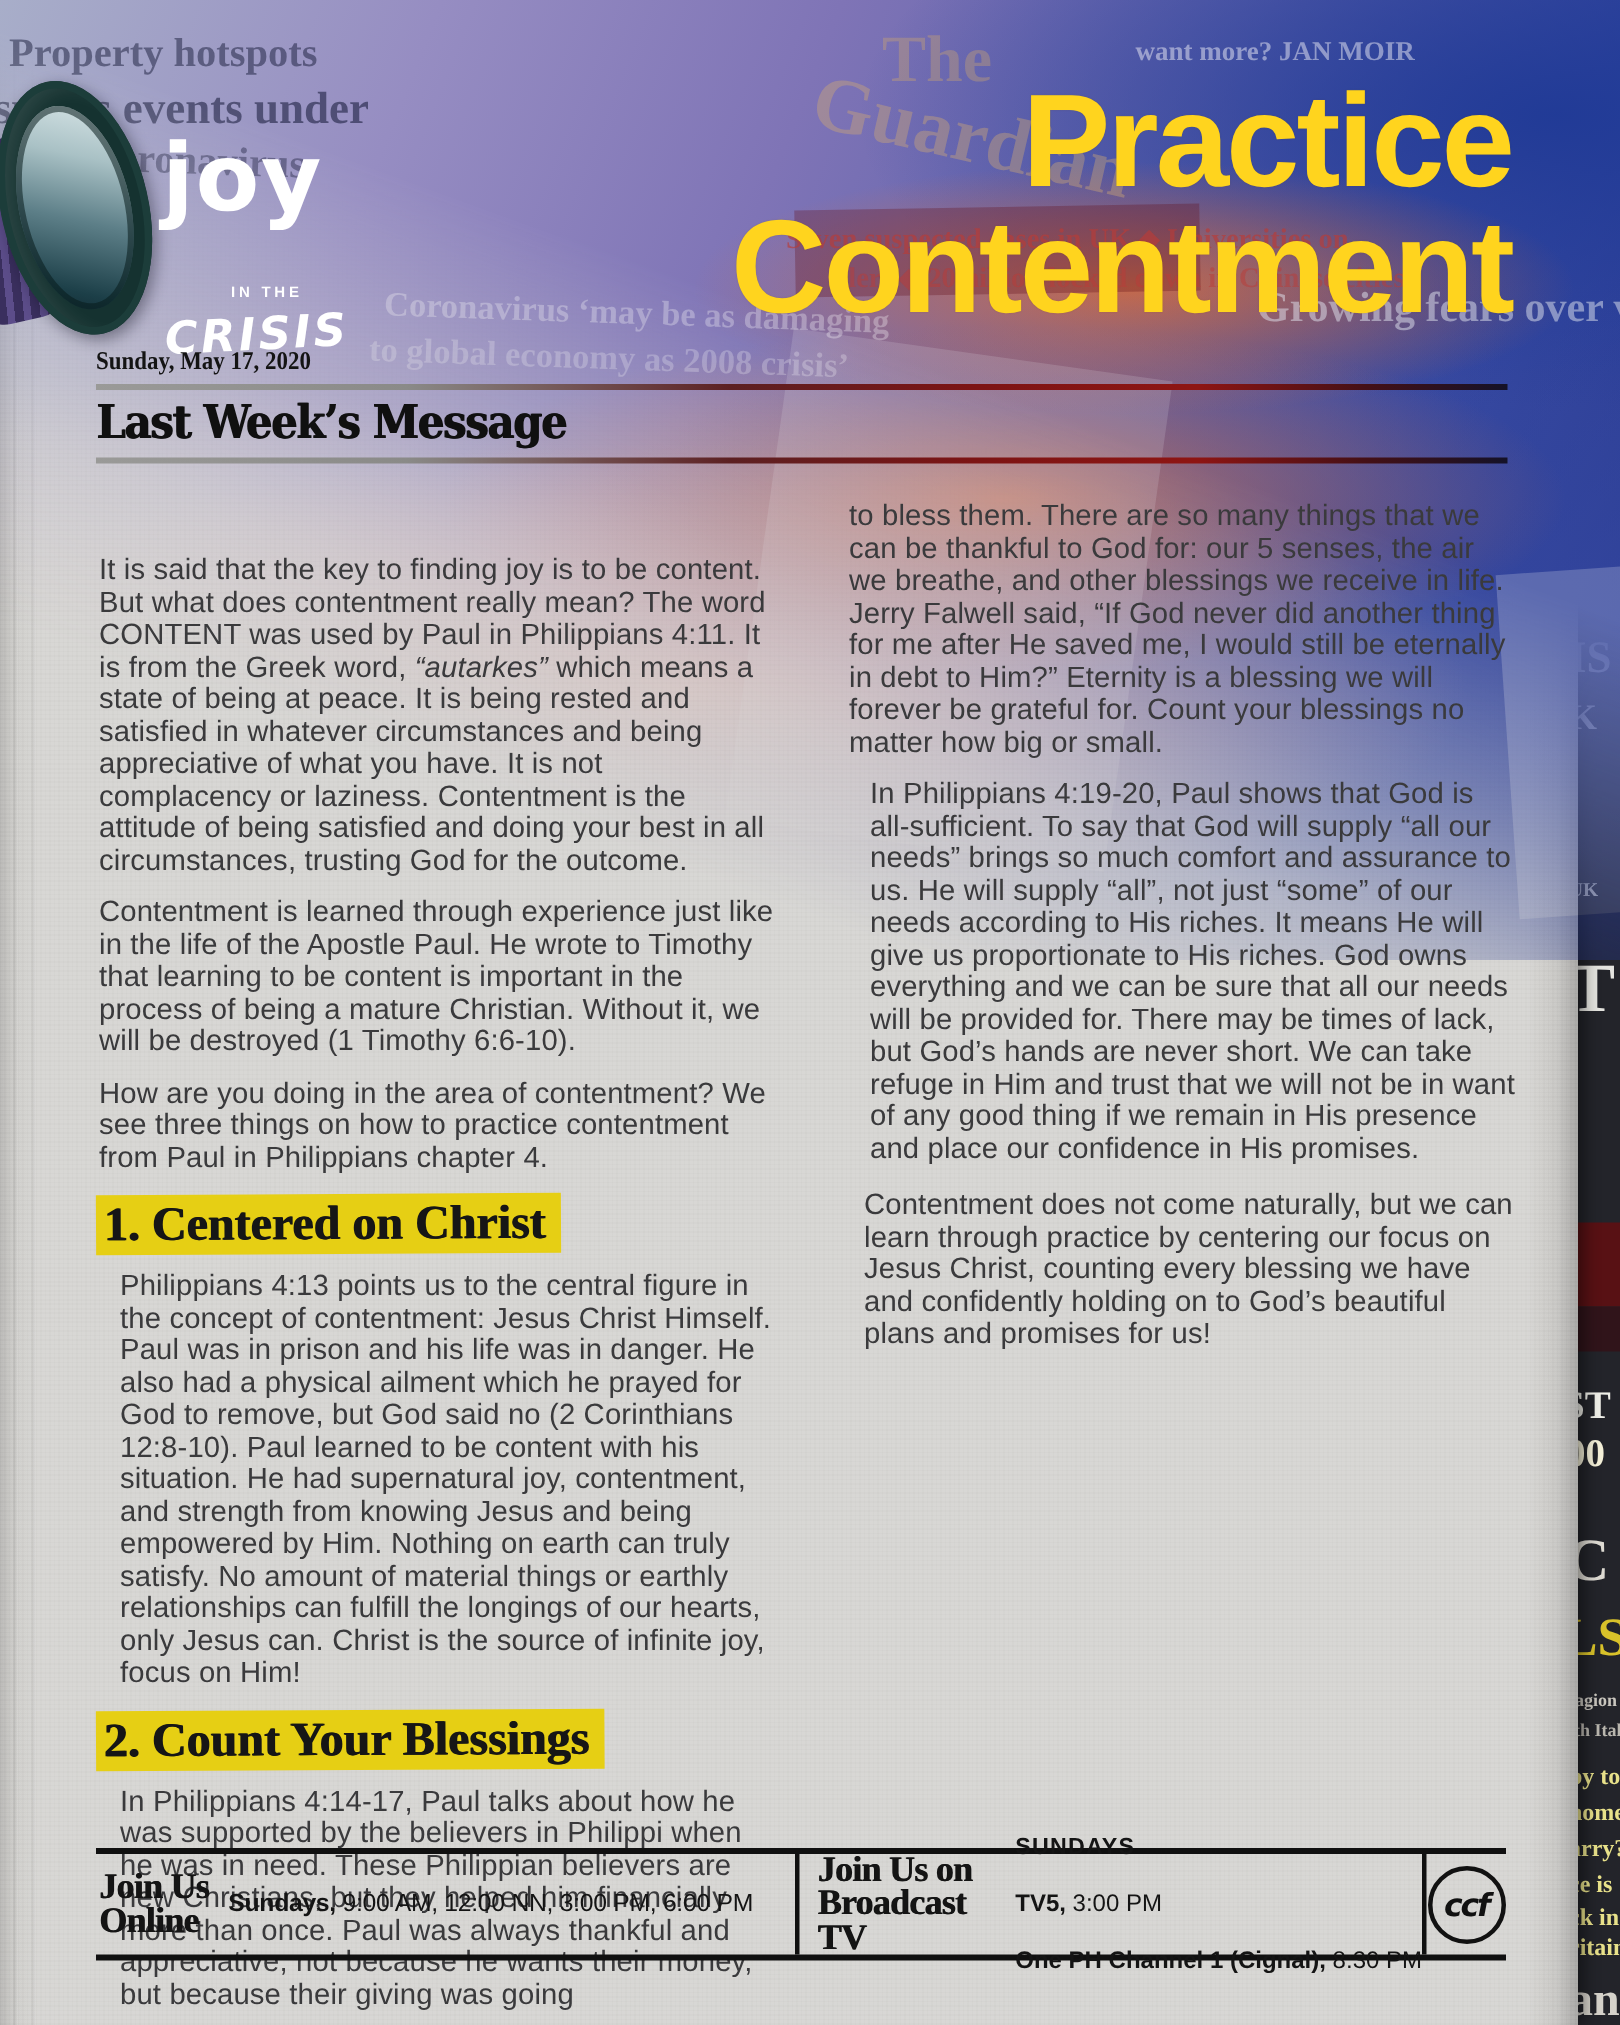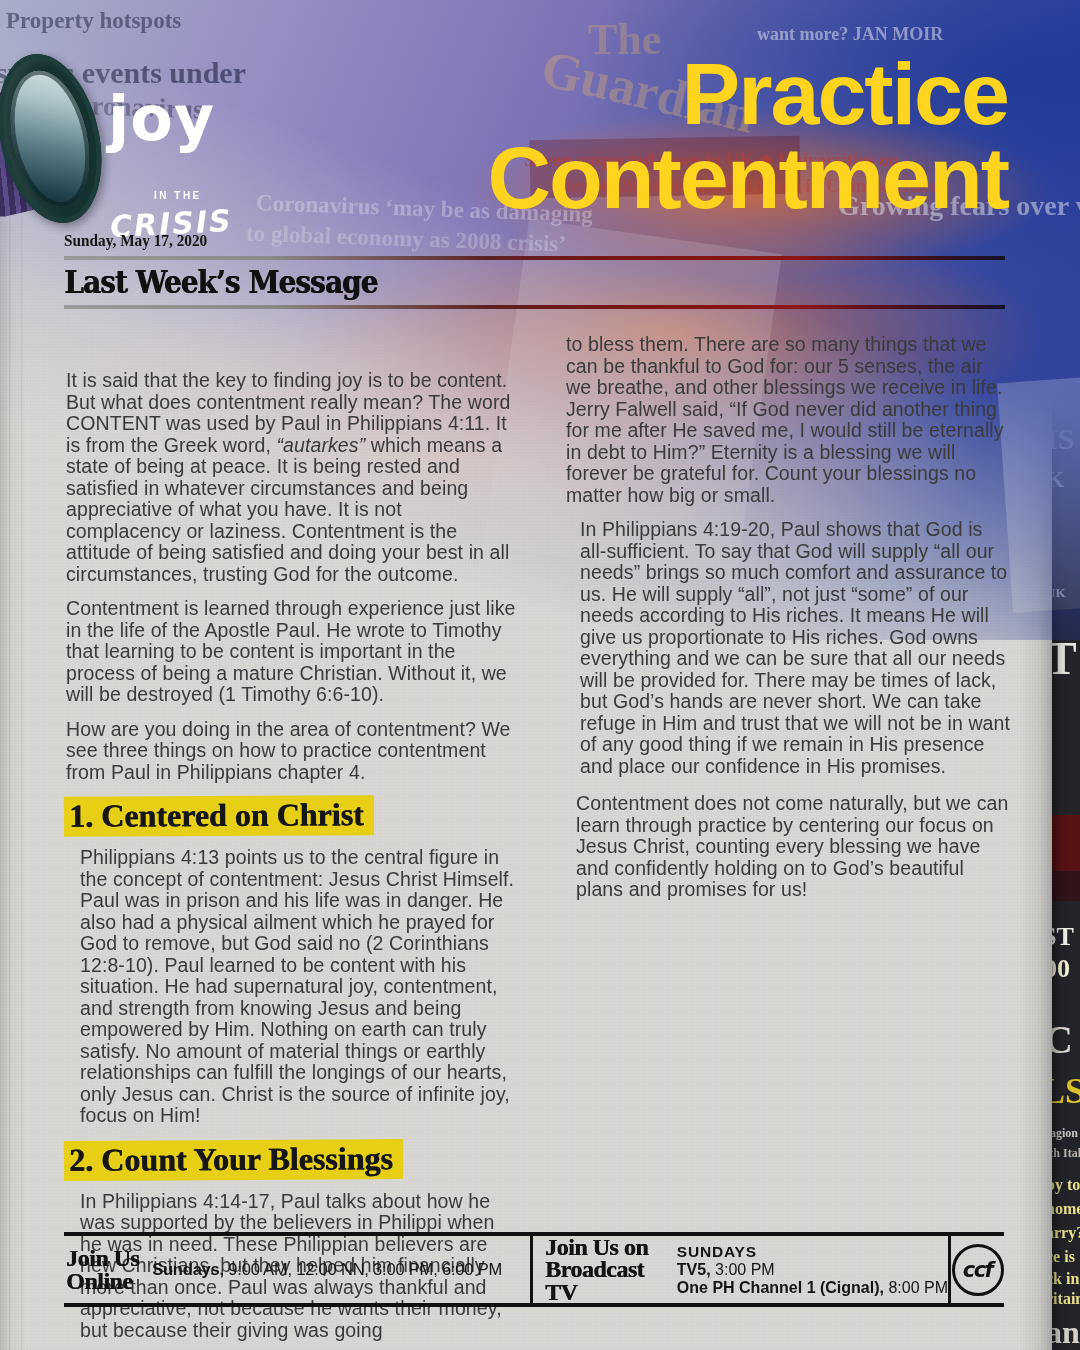--- a/index.html
+++ b/index.html
@@ -64,21 +64,21 @@
       radial-gradient(ellipse 760px 300px at 88% 64%, rgba(52,70,158,0.8), transparent 78%),
       linear-gradient(112deg, #a8aec9 0%, #968dc2 22%, #7f74b6 42%, #5d61ac 62%, #35479f 82%, #26388f 100%);
     -webkit-mask-image:linear-gradient(200deg,#000 0%,#000 40%,rgba(0,0,0,0.55) 56%,rgba(0,0,0,0.22) 66%,transparent 78%);
     mask-image:linear-gradient(200deg,#000 0%,#000 40%,rgba(0,0,0,0.55) 56%,rgba(0,0,0,0.22) 66%,transparent 78%);
   }
   .sky .band{position:absolute;background:rgba(238,238,243,0.16);}
   .sky .band1{left:505px;top:235px;width:255px;height:330px;transform:rotate(8deg);}
   .sky .band2{left:1005px;top:380px;width:90px;height:230px;transform:rotate(-4deg);background:rgba(240,240,246,0.22);}
   .sky .redbar{position:absolute;left:530px;top:138px;width:270px;height:58px;background:rgba(96,14,24,0.30);transform:rotate(-1deg);}
   .headline{position:absolute;font-family:var(--serif);font-weight:700;white-space:nowrap;}
-  .h0{left:6px;top:8px;font-size:23px;color:rgba(24,28,58,0.5);}
+  .h0{left:6px;top:20px;font-size:27px;color:rgba(24,28,58,0.5);}
   .h1{left:-4px;top:56px;font-size:30px;color:rgba(18,22,52,0.55);}
   .h2{left:66px;top:92px;font-size:27px;color:rgba(18,22,52,0.42);transform:rotate(2deg);}
   .h3{left:588px;top:14px;font-size:44px;color:rgba(205,165,110,0.38);}
   .h4{left:540px;top:62px;font-size:52px;color:rgba(210,170,115,0.40);transform:rotate(13deg);}
   .h5{left:256px;top:196px;font-size:23px;color:rgba(255,255,255,0.30);transform:rotate(2deg);}
   .h6{left:246px;top:226px;font-size:23px;color:rgba(255,255,255,0.25);transform:rotate(2deg);}
   .h7{left:524px;top:148px;font-size:19px;color:rgba(185,60,55,0.65);text-align:right;}
   .h8{left:556px;top:174px;font-size:19px;color:rgba(185,60,55,0.5);}
   .h9{left:742px;top:24px;font-size:18px;color:rgba(236,236,246,0.5);margin-left:15px;}
   .h10{left:838px;top:190px;font-size:28px;color:rgba(226,230,240,0.5);}
@@ -142,21 +142,21 @@
   .sched b{font-weight:700;}
   .linkrow{display:flex;align-items:center;margin-top:7px;font-size:13.5px;font-weight:700;letter-spacing:1.2px;}
   .linkrow .gap{width:26px;}
   .globe-ic{width:19px;height:19px;margin-right:8px;}
   .fb-ic{width:19px;height:19px;background:#111;border-radius:3px;color:#d8d7d4;display:inline-flex;align-items:center;justify-content:center;
     font-weight:700;font-size:15px;margin-right:8px;font-family:"Liberation Serif",serif;}
   .yt-ic{width:25px;height:17px;background:#111;border-radius:5px;display:inline-flex;align-items:center;justify-content:center;margin-right:5px;}
   .yt-ic::after{content:"";display:block;width:0;height:0;border-left:7px solid #d8d7d4;border-top:4.5px solid transparent;border-bottom:4.5px solid transparent;}
   .yt-word{font-size:16px;letter-spacing:-0.5px;margin-right:7px;font-weight:700;}
   .bd-days{font-weight:700;font-size:15.5px;letter-spacing:0.8px;}
-  .bd-line{font-size:16px;margin-top:0;white-space:nowrap;}
+  .bd-line{font-size:16px;margin-top:20px;white-space:nowrap;}
   .bd-line b{font-weight:700;}
   .ccf-circle{width:46px;height:46px;border:3px solid #111;border-radius:50%;display:flex;align-items:center;justify-content:center;
     font-family:"DejaVu Sans",sans-serif;font-style:italic;font-weight:800;font-size:21px;letter-spacing:-1.5px;color:#111;}
 </style>
 </head>
 <body>
 
 <div class="strip">
   <div class="strip-red"></div>
   <div class="strip-dkr"></div>
@@ -252,19 +252,19 @@
     </div>
   </div>
   <div class="fcell f-broadcast">
     <div class="f-title">
       <div>Join Us on</div>
       <div>Broadcast TV</div>
     </div>
     <div class="f-details">
       <div class="bd-days">SUNDAYS</div>
       <div class="bd-line"><b>TV5,</b><span> 3:00 PM</span></div>
-      <div class="bd-line"><b>One PH Channel 1 (Cignal),</b><span> 8:00 PM</span></div>
+      <div class="bd-line"><b>One PH Channel 1 (Cignal),</b><span> 8:30 PM</span></div>
     </div>
   </div>
   <div class="fcell f-logo">
     <div class="ccf-circle">ccf</div>
   </div>
 </div>
 
 </body></html>

